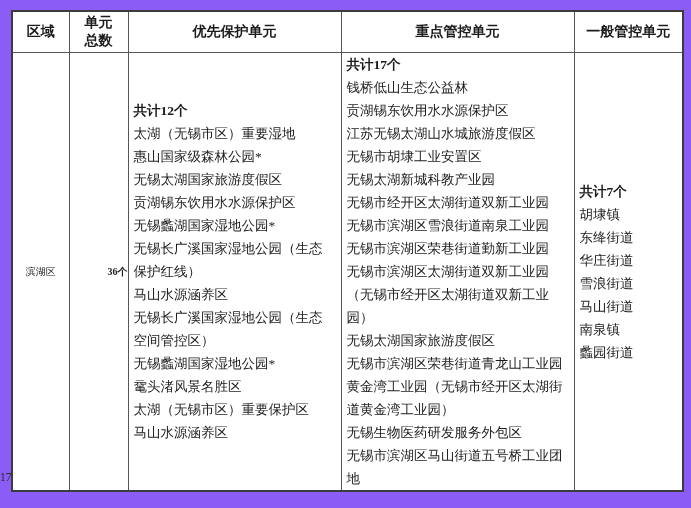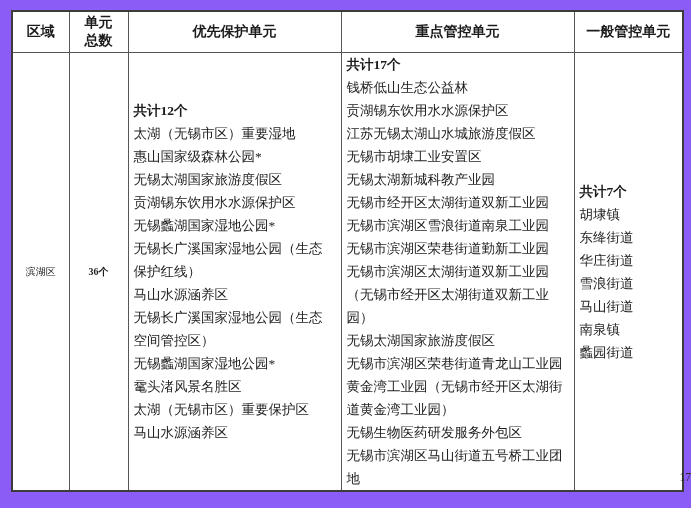--- a/index.html
+++ b/index.html
@@ -47,40 +47,41 @@
   td.body-cell {
     height: 392px;
     vertical-align: middle;
   }
   td.center-cell {
     text-align: center;
     font-size: 10px;
   }
   td.bold-cell {
     font-weight: bold;
+    text-align: right;
   }
   .cell-inner {
     padding: 0 5px;
     font-size: 13.5px;
     line-height: 23px;
     word-break: break-all;
     text-align: left;
   }
   .summary {
     font-weight: bold;
   }
   .unit-item {
     
   }
   .page-number {
     position: absolute;
     left: 0;
     right: 0;
     top: 471px;
-    text-align: right;
+    text-align: left;
     font-size: 11.5px;
     color: #2a2a2a;
   }
 </style>
 </head>
 <body>
 
 <div class="page">
 
   <table class="units-table">

